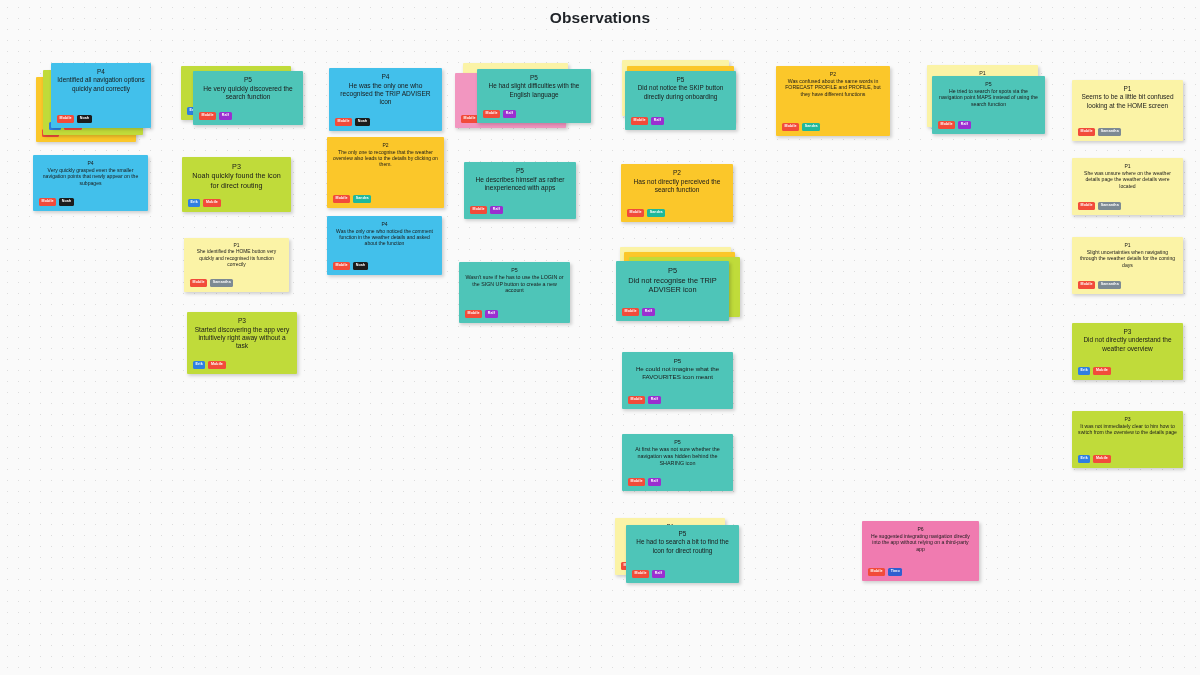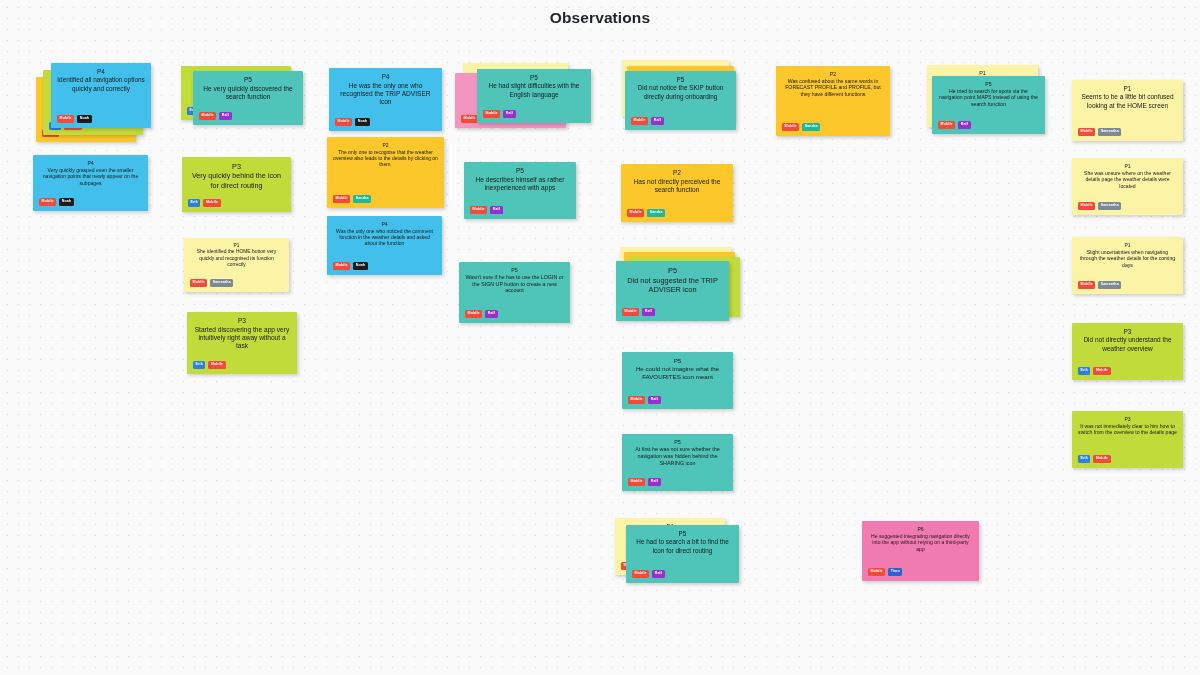--- a/index.html
+++ b/index.html
@@ -123,21 +123,21 @@
         </div>
       </div>
       <div class="note" style="left: 181px; top: 66px; width: 110px; height: 54px; background: rgb(192, 219, 58); z-index: 5;">
         <span class="note-text" style="font-size: 6.6px;">V</span>
         <div class="tags">
           <span class="tag" style="background: rgb(47, 127, 224);">Erik</span>
         </div>
       </div>
       <div class="note" style="left: 182px; top: 157px; width: 109px; height: 55px; background: rgb(192, 219, 58); z-index: 3;">
         <span class="note-pid" style="font-size: 7.2px;">P3</span>
-        <span class="note-text" style="font-size: 7.2px;">Very quickly behind the icon for direct routing</span>
+        <span class="note-text" style="font-size: 7.2px;">Noah quickly found the icon for direct routing</span>
         <div class="tags">
           <span class="tag" style="background: rgb(47, 127, 224);">Erik</span>
           <span class="tag" style="background: rgb(242, 75, 58);">Mobile</span>
         </div>
       </div>
       <div class="note" style="left: 184px; top: 238px; width: 105px; height: 54px; background: rgb(251, 243, 166); z-index: 3;">
         <span class="note-pid" style="font-size: 4.9px;">P1</span>
         <span class="note-text" style="font-size: 4.9px;">She identified the HOME button very quickly and recognised its function correctly</span>
         <div class="tags">
           <span class="tag" style="background: rgb(242, 75, 58);">Mobile</span>
@@ -229,21 +229,21 @@
         <div class="tags">
           <span class="tag" style="background: rgb(242, 75, 58);">Mobile</span>
           <span class="tag" style="background: rgb(31, 184, 154);">Sandra</span>
         </div>
       </div>
       <div class="note" style="left: 620px; top: 247px; width: 111px; height: 60px; background: rgb(251, 243, 166); z-index: 3;"></div>
       <div class="note" style="left: 624px; top: 252px; width: 111px; height: 60px; background: rgb(251, 199, 42); z-index: 4;"></div>
       <div class="note" style="left: 629px; top: 257px; width: 111px; height: 60px; background: rgb(192, 219, 58); z-index: 5;"></div>
       <div class="note" style="left: 616px; top: 261px; width: 113px; height: 60px; background: rgb(78, 197, 184); z-index: 6;">
         <span class="note-pid" style="font-size: 7.4px;">P5</span>
-        <span class="note-text" style="font-size: 7.4px;">Did not suggested the TRIP ADVISER icon</span>
+        <span class="note-text" style="font-size: 7.4px;">Did not recognise the TRIP ADVISER icon</span>
         <div class="tags">
           <span class="tag" style="background: rgb(242, 75, 58);">Mobile</span>
           <span class="tag" style="background: rgb(154, 47, 208);">Ralf</span>
         </div>
       </div>
       <div class="note" style="left: 622px; top: 352px; width: 111px; height: 57px; background: rgb(78, 197, 184); z-index: 3;">
         <span class="note-pid" style="font-size: 6.2px;">P5</span>
         <span class="note-text" style="font-size: 6.2px;">He could not imagine what the FAVOURITES icon meant</span>
         <div class="tags">
           <span class="tag" style="background: rgb(242, 75, 58);">Mobile</span>

